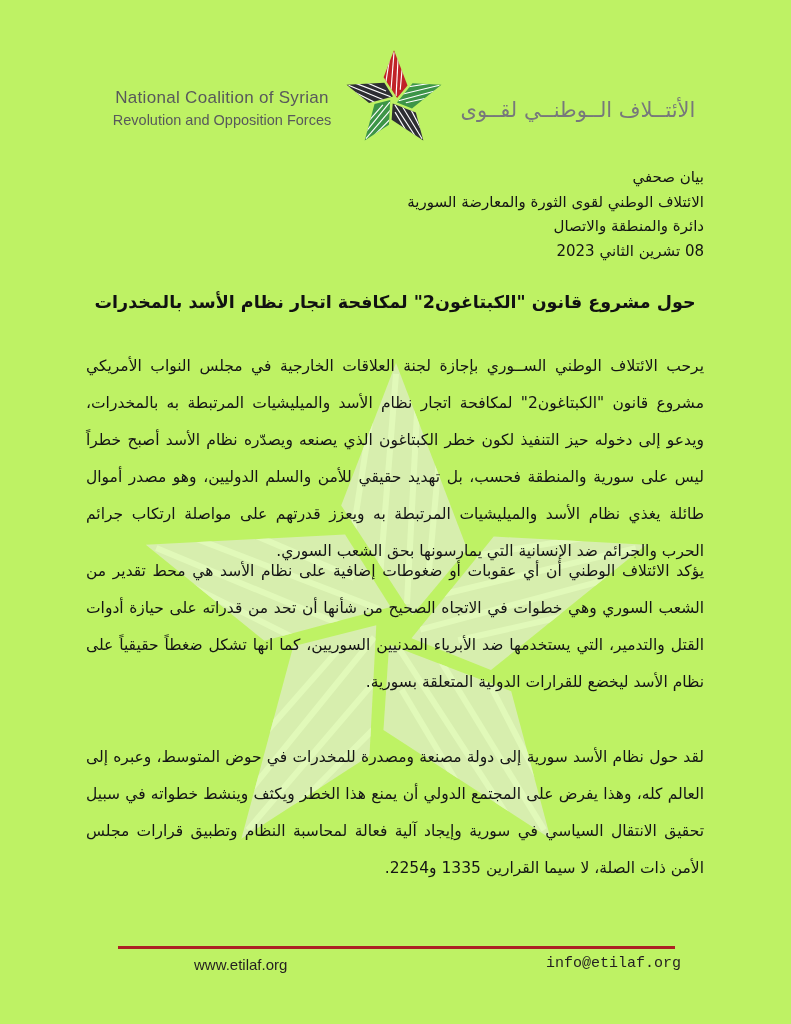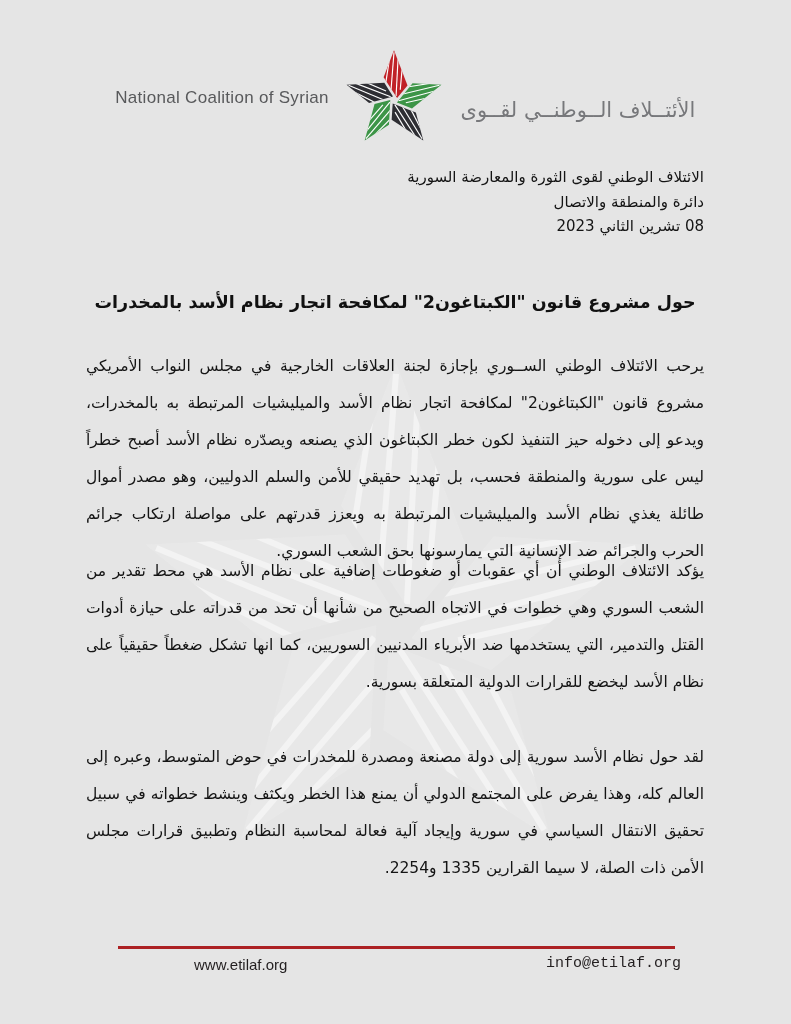--- a/index.html
+++ b/index.html
@@ -3,21 +3,21 @@
 <meta charset="utf-8">
 <style>
   * { margin: 0; padding: 0; box-sizing: border-box; }
   html, body { background: #ffffff; }
   body { font-family: "DejaVu Sans", sans-serif; }
 
   .page {
     position: relative;
     width: 791px;
     height: 1024px;
-    background: #e5e5e5;
+    background: #bef264;
     overflow: hidden;
     margin: 0 auto;
   }
 
   
   .watermark {
     position: absolute;
     left: 122px;
     top: 330px;
     width: 548px;
@@ -159,31 +159,33 @@
 <div class="page">
 
   <svg class="watermark" viewBox="0 0 100 104">
     <use href="#coalition-star-gray"></use>
   </svg>
 
   <div class="content">
 
     <div class="org-name-en">
       <div class="l1" style="color: rgb(88, 89, 91);">National Coalition of Syrian</div>
+      <div class="l2" style="color: rgb(88, 89, 91);">Revolution and Opposition Forces</div>
     </div>
 
     <svg class="logo-star" viewBox="0 0 100 104">
       <use href="#coalition-star"></use>
     </svg>
 
     <div class="org-name-ar" dir="rtl">
       <div class="l1">الأئتــلاف الــوطنــي لقــوى</div>
     </div>
 
     <div class="meta" dir="rtl">
+      <div>بيان صحفي</div>
       <div>الائتلاف الوطني لقوى الثورة والمعارضة السورية</div>
       <div>دائرة والمنطقة والاتصال</div>
       <div>08 تشرين الثاني 2023</div>
     </div>
 
     <div class="doc-title" dir="rtl">حول مشروع قانون "الكبتاغون2" لمكافحة اتجار نظام الأسد بالمخدرات</div>
 
     <div class="para para-1" dir="rtl">يرحب الائتلاف الوطني الســوري بإجازة لجنة العلاقات الخارجية في مجلس النواب الأمريكي مشروع قانون "الكبتاغون2" لمكافحة اتجار نظام الأسد والميليشيات المرتبطة به بالمخدرات، ويدعو إلى دخوله حيز التنفيذ لكون خطر الكبتاغون الذي يصنعه ويصدّره نظام الأسد أصبح خطراً ليس على سورية والمنطقة فحسب، بل تهديد حقيقي للأمن والسلم الدوليين، وهو مصدر أموال طائلة يغذي نظام الأسد والميليشيات المرتبطة به ويعزز قدرتهم على مواصلة ارتكاب جرائم الحرب والجرائم ضد الإنسانية التي يمارسونها بحق الشعب السوري.</div>
     <div class="para para-2" dir="rtl">يؤكد الائتلاف الوطني أن أي عقوبات أو ضغوطات إضافية على نظام الأسد هي محط تقدير من الشعب السوري وهي خطوات في الاتجاه الصحيح من شأنها أن تحد من قدراته على حيازة أدوات القتل والتدمير، التي يستخدمها ضد الأبرياء المدنيين السوريين، كما انها تشكل ضغطاً حقيقياً على نظام الأسد ليخضع للقرارات الدولية المتعلقة بسورية.</div>
     <div class="para para-3" dir="rtl">لقد حول نظام الأسد سورية إلى دولة مصنعة ومصدرة للمخدرات في حوض المتوسط، وعبره إلى العالم كله، وهذا يفرض على المجتمع الدولي أن يمنع هذا الخطر ويكثف وينشط خطواته في سبيل تحقيق الانتقال السياسي في سورية وإيجاد آلية فعالة لمحاسبة النظام وتطبيق قرارات مجلس الأمن ذات الصلة، لا سيما القرارين 1335 و2254.</div>

